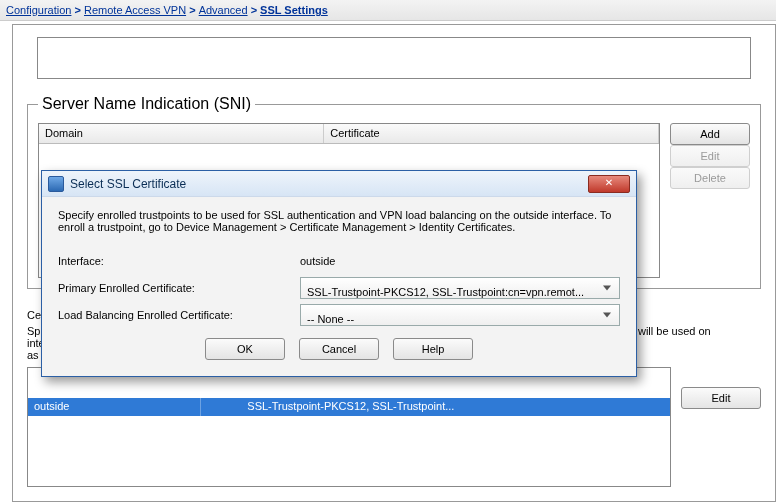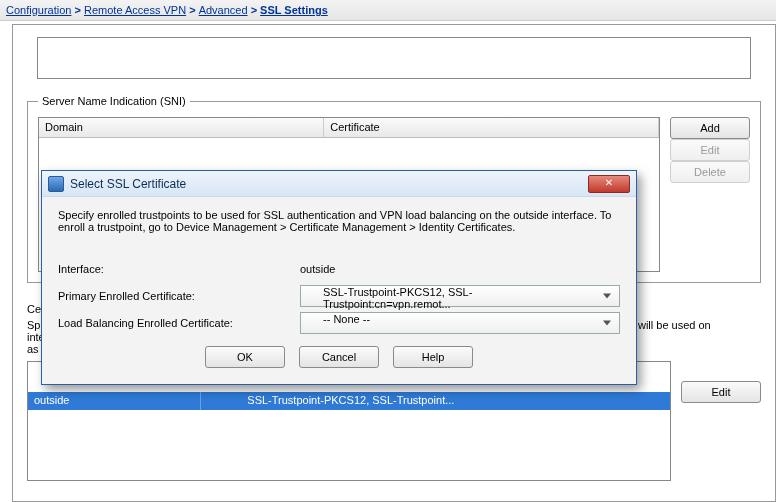--- a/index.html
+++ b/index.html
@@ -36,21 +36,21 @@
     background: #fff;
   }
   fieldset.sni {
     border: 1px solid #999;
     padding: 10px 10px 10px 10px;
     margin: 0 0 20px 0;
     position: relative;
   }
   fieldset.sni legend {
     padding: 0 4px;
-    font-size: 11px;
+    font-size: 16px;
     color: #000;
   }
   .sni-inner {
     display: flex;
     gap: 10px;
     align-items: flex-start;
   }
   .sni-table {
     border: 1px solid #888;
     flex: 1;
@@ -153,37 +153,37 @@
     color: #fff;
     font-size: 10px;
     line-height: 14px;
     text-align: center;
     cursor: pointer;
   }
   .dlg-body {
     padding: 12px 16px 4px 16px;
     font-size: 11px;
   }
-  .dlg-desc { margin-bottom: 22px; }
+  .dlg-desc { margin-bottom: 14px; }
   .form-row {
     display: flex;
     align-items: center;
     height: 27px;
     gap: 32px;
   }
   .form-row .lbl { width: 210px; }
   .form-row .val { flex:1; }
   .dropdown {
     width: 100%;
     height: 22px;
     border: 1px solid #9aa;
     background: linear-gradient(#fff,#efefef);
     display: flex;
-    align-items: flex-start;
-    padding: 0 22px;
+    align-items: flex-end;
+    padding: 0 6px;
     position: relative;
     cursor: pointer;
   }
   .dropdown::after {
     content: "";
     position: absolute;
     right: 8px; top: 50%;
     width: 0; height: 0;
     border-left: 4px solid transparent;
     border-right: 4px solid transparent;

